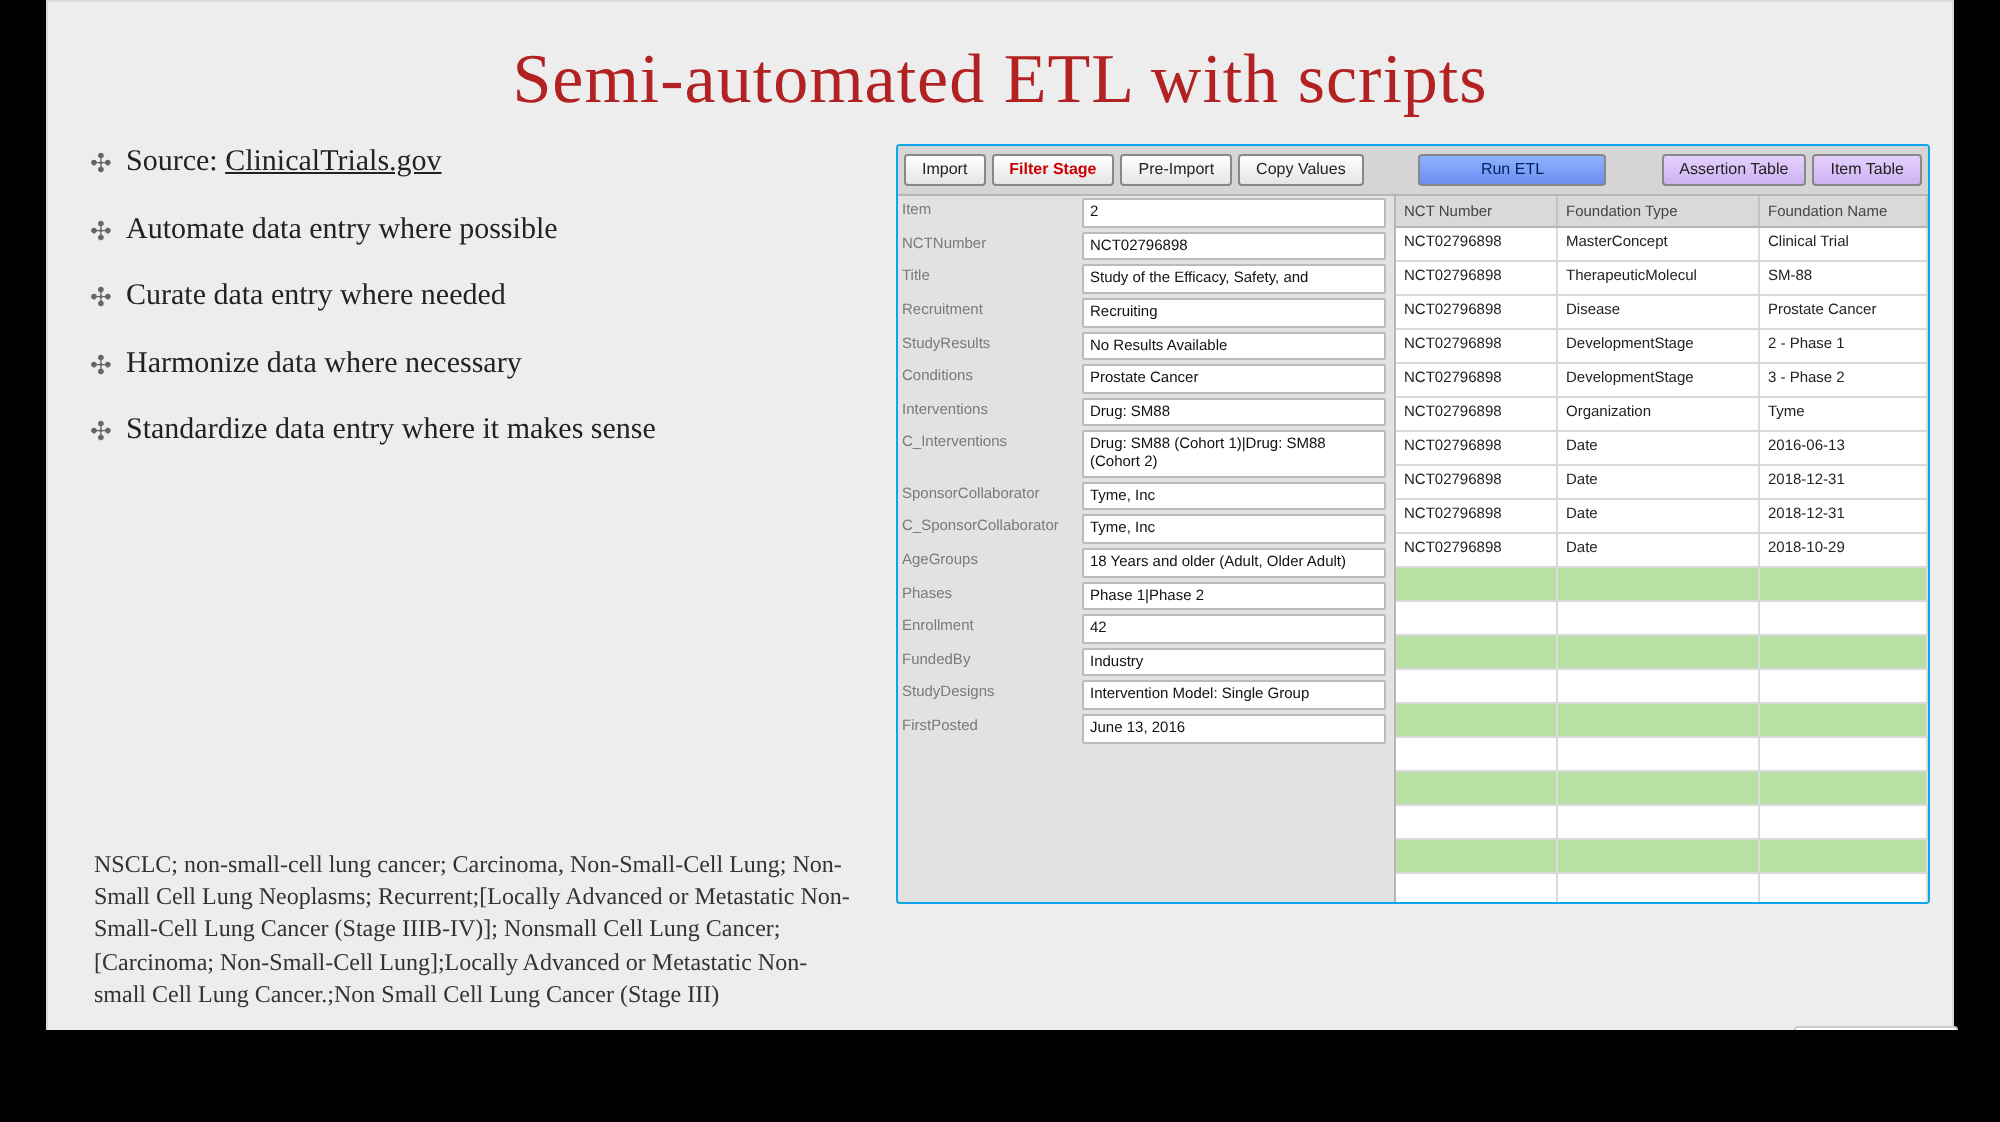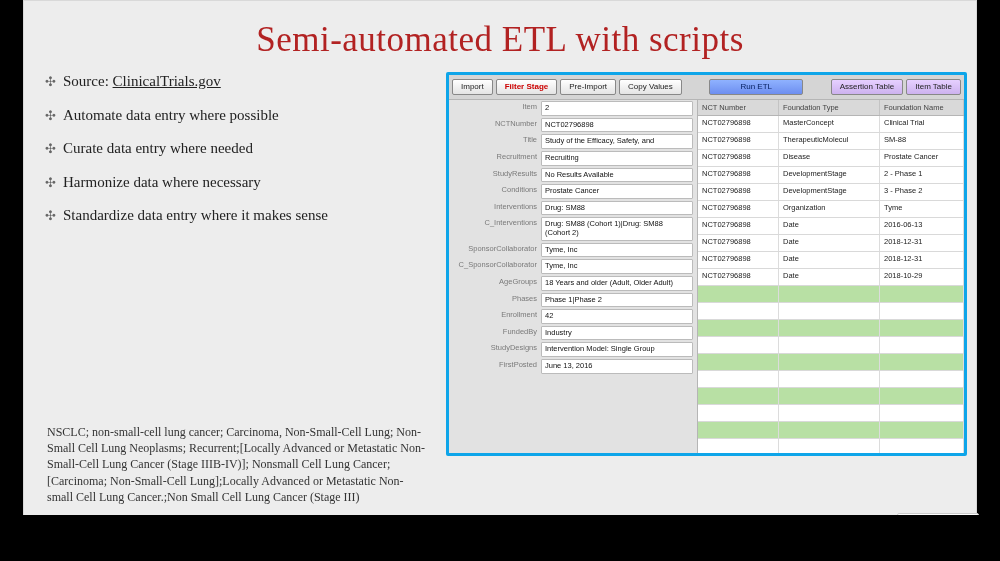--- a/index.html
+++ b/index.html
@@ -85,21 +85,21 @@
     color: #737373;
   }
   
   .right {
     margin-left: 18px;
   }
   .panel {
     width: 515px;
     height: 378px;
     background: #e2e2e2;
-    border: 3px solid #0ea5e9;
+    border: 1px solid #0ea5e9;
     font-family: Arial, Helvetica, sans-serif;
     font-size: 8px;
     color: #222;
     overflow: hidden;
     border-radius: 2px;
   }
   .toolbar {
     height: 20px;
     background: #d5d5d5;
     display: flex;
@@ -135,21 +135,20 @@
     overflow: hidden;
     background: #fff;
   }
   .form-row {
     display: flex;
     align-items: stretch;
     min-height: 16px;
   }
   .form-row .lbl {
     width: 86px;
-    text-align: right;
     color: #7a7a7a;
     padding: 2px 4px 2px 2px;
     font-size: 7.5px;
   }
   .form-row .val {
     flex: 1;
     background: #fff;
     border: 1px solid #bbb;
     margin: 1px 4px 1px 0;
     padding: 2px 3px;

